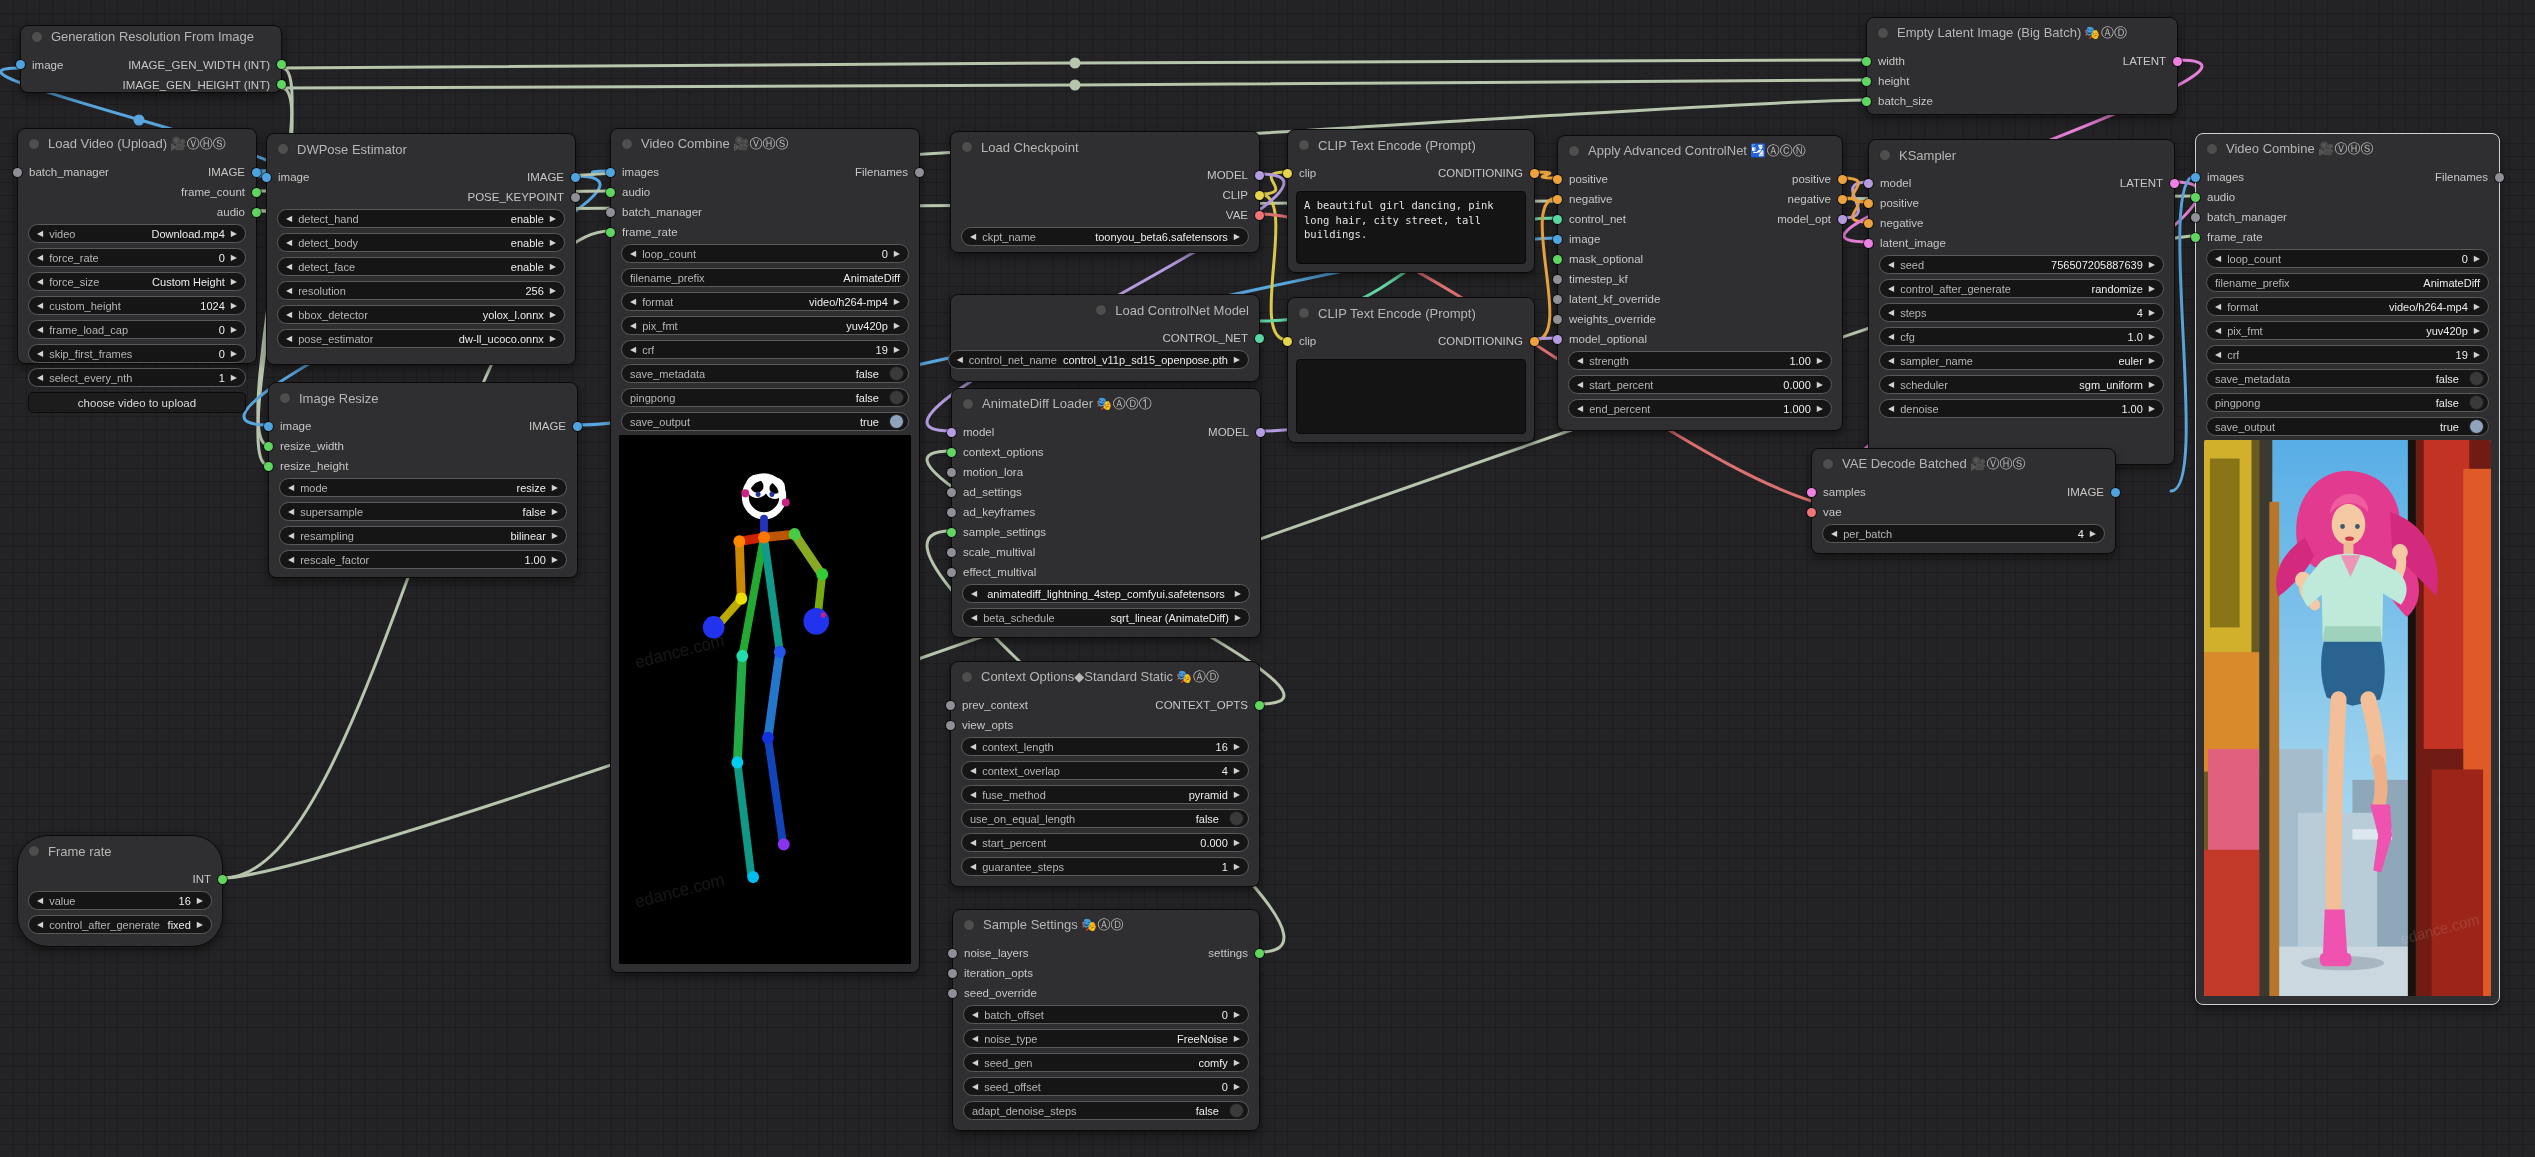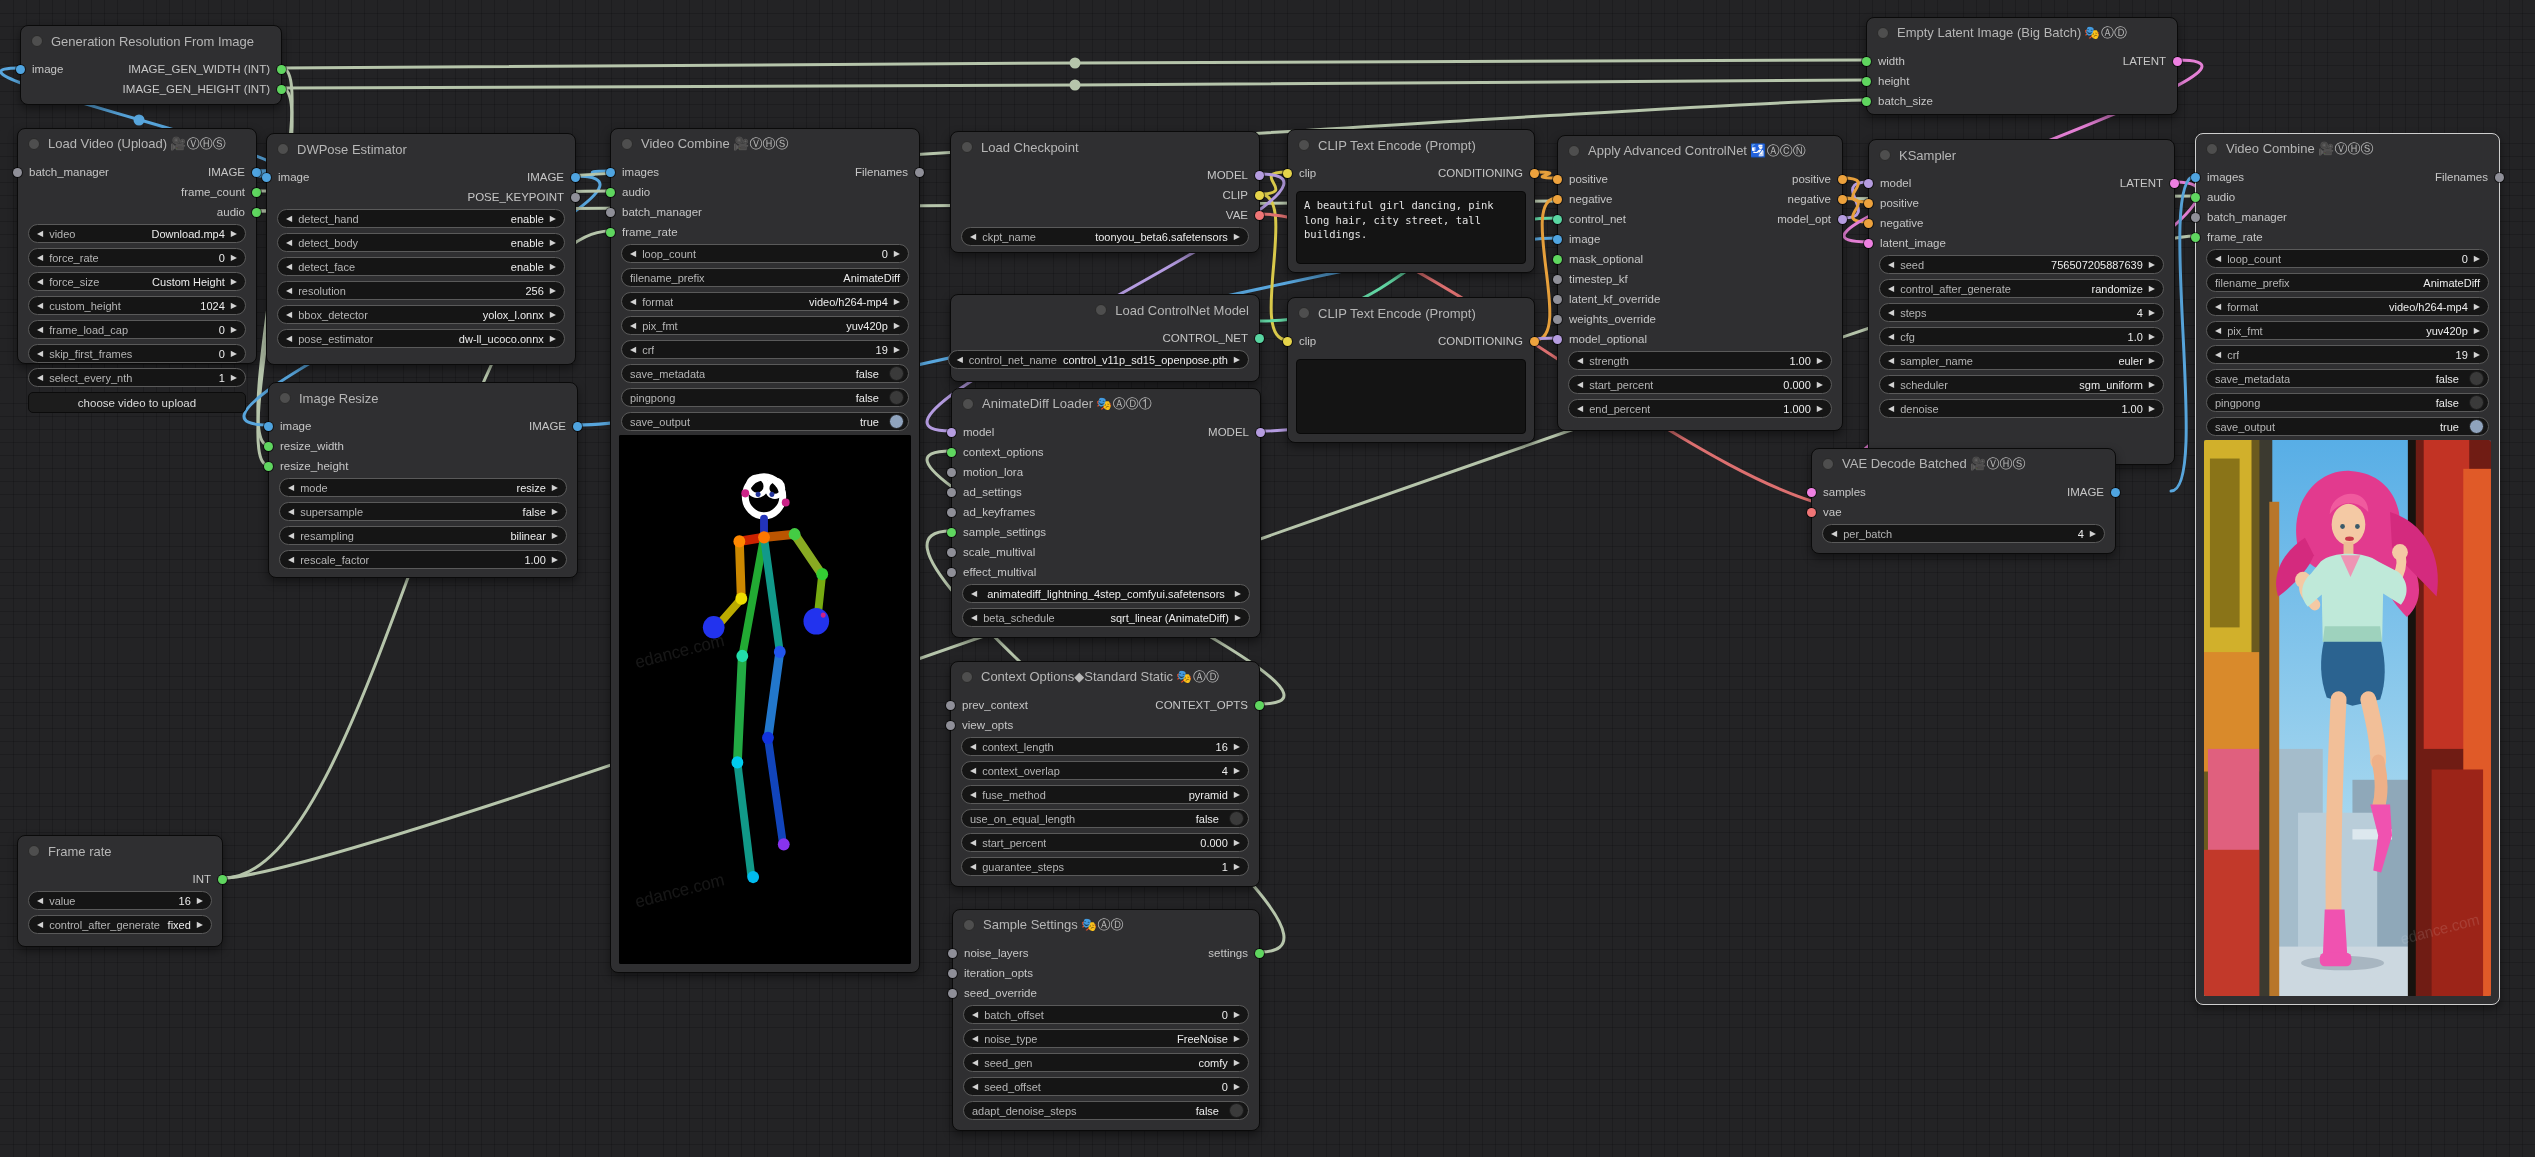--- a/index.html
+++ b/index.html
@@ -77,21 +77,21 @@
       <path d="M1843,218 C1883,218 1828,182 1868,182" stroke="#b49be0" stroke-width="3" fill="none" stroke-linecap="round"></path>
       <path d="M1843,178 C1883,178 1828,202 1868,202" stroke="#e8a13c" stroke-width="3" fill="none" stroke-linecap="round"></path>
       <path d="M1843,198 C1883,198 1828,222 1868,222" stroke="#e8a13c" stroke-width="3" fill="none" stroke-linecap="round"></path>
       <path d="M2178,60 C2328,60 1718,242 1868,242" stroke="#e37fd4" stroke-width="3" fill="none" stroke-linecap="round"></path>
       <path d="M2175,182 C2325,182 1716,491 1866,491" stroke="#e37fd4" stroke-width="3" fill="none" stroke-linecap="round"></path>
       <path d="M1260,214 C1410,214 1716,511 1866,511" stroke="#dd7070" stroke-width="3" fill="none" stroke-linecap="round"></path>
       <path d="M2171,491 C2211,491 2155,176 2195,176" stroke="#58a6dd" stroke-width="3" fill="none" stroke-linecap="round"></path>
       <path d="M1260,704 C1410,704 801,451 951,451" stroke="#b6c5ab" stroke-width="3" fill="none" stroke-linecap="round"></path>
       <path d="M1260,952 C1410,952 801,531 951,531" stroke="#b6c5ab" stroke-width="3" fill="none" stroke-linecap="round"></path>
     </svg>
-    <div class="node" style="left: 20px; top: 25px; width: 262px; height: 80px;">
+    <div class="node" style="left: 20px; top: 25px; width: 262px; height: 68px; justify-content: center;">
       <div class="titlebar">
         <span class="tdot"></span>
         <span class="ttext">Generation Resolution From Image</span>
       </div>
       <div class="rows">
         <div class="row">
           <div class="pin in">
             <span class="pdot" style="background: rgb(79, 164, 224);"></span>
             <span class="plab">image</span>
           </div>
@@ -1085,21 +1085,21 @@
   <path d="M136,252 C133,310 130,380 131,458" stroke="#f2bf98" stroke-width="16" fill="none" stroke-linecap="round"></path>
   <path d="M122,456 L142,456 L145,504 L120,504 Z" fill="#f052b0"></path>
   <rect x="117" y="498" width="32" height="13" rx="5" fill="#f052b0"></rect>
   <path d="M166,252 C172,275 176,295 176,312" stroke="#f2bf98" stroke-width="16" fill="none" stroke-linecap="round"></path>
   <path d="M176,312 C180,330 180,345 176,358" stroke="#eeb088" stroke-width="13" fill="none" stroke-linecap="round"></path>
   <path d="M168,354 L188,354 L190,384 L179,420 L171,418 L176,384 Z" fill="#f052b0"></path>
   <text x="200" y="490" fill="rgba(255,255,255,0.12)" font-size="15" transform="rotate(-14 200 490)">edance.com</text>
 </svg>
 </div>
     </div>
-    <div class="node" style="left: 17px; top: 835px; width: 206px; height: 112px;">
+    <div class="node" style="left: 17px; top: 835px; width: 206px; height: 112px; border-radius: 31px;">
       <div class="titlebar">
         <span class="tdot"></span>
         <span class="ttext">Frame rate</span>
       </div>
       <div class="rows">
         <div class="row">
           <div class="pin out">
             <span class="pdot" style="background: rgb(95, 214, 95);"></span>
             <span class="plab">INT</span>
           </div>

